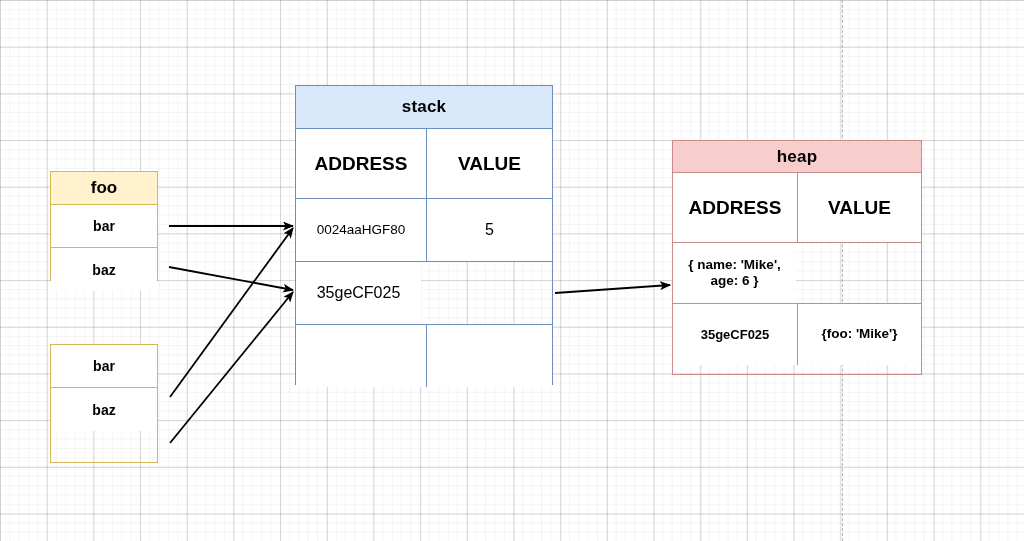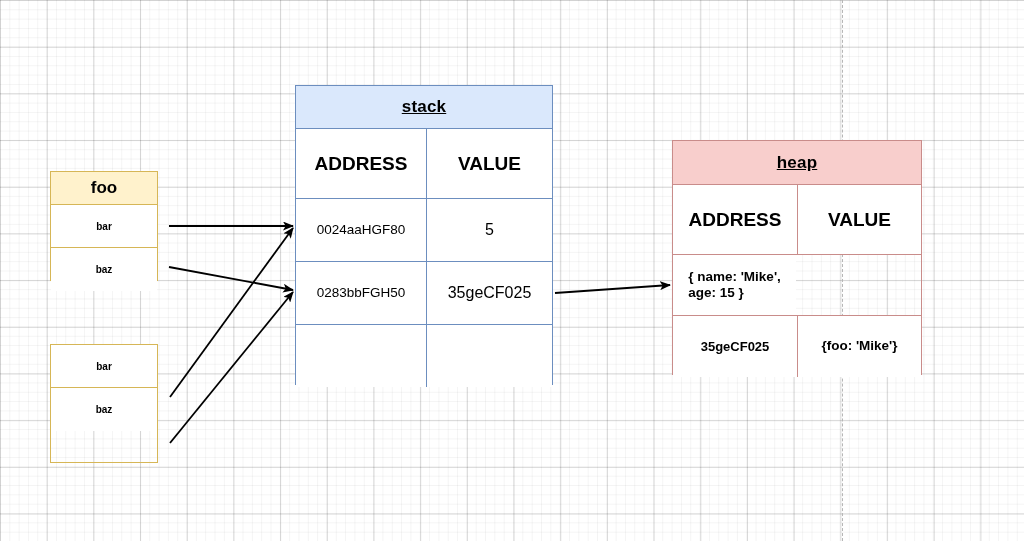--- a/index.html
+++ b/index.html
@@ -47,31 +47,31 @@
     box-sizing: border-box;
     border-collapse: collapse;
   }
   .tbl .hdr {
     box-sizing: border-box;
     display: flex;
     align-items: center;
     justify-content: center;
     font-weight: bold;
     letter-spacing: .2px;
-    text-decoration: underline;
   }
   .tbl .row {
     box-sizing: border-box;
     display: flex;
   }
   .tbl .cell {
     box-sizing: border-box;
     display: flex;
     align-items: center;
     justify-content: center;
+    text-align: center;
     background: #ffffff;
     white-space: pre-line;
     line-height: 1.22;
   }
 
   
   #stack-table {
     left: 295px;
     top: 85px;
     width: 258px;
@@ -99,21 +99,21 @@
 
   
   #heap-table {
     left: 672px;
     top: 140px;
     width: 250px;
     height: 235px;
     border: 1px solid #c98c8a;
   }
   #heap-table .hdr {
-    height: 44px;
+    height: 32px;
     background: #f8cecc;
     border-bottom: 1px solid #c98c8a;
     font-size: 17px;
     color: #000;
   }
   #heap-table .row { border-bottom: 1px solid #c98c8a; }
   #heap-table .row.last { border-bottom: none; }
   #heap-table .cell { border-right: 1px solid #c98c8a; }
   #heap-table .cell.c2 { border-right: none; }
   #heap-table .cell.c1 { width: 125px; }
@@ -143,21 +143,21 @@
     color: #000;
   }
   .varbox .vrow {
     box-sizing: border-box;
     height: 43px;
     background: #ffffff;
     border-bottom: 1px solid #d6b656;
     display: flex;
     align-items: center;
     justify-content: center;
-    font-size: 10px;
+    font-size: 14px;
     font-weight: bold;
     color: #000;
   }
   .varbox .vrow.last { border-bottom: none; }
 
   #foo-box { left: 50px; top: 171px; height: 110px; }
   #newfoo-box { left: 50px; top: 344px; height: 119px; }
   #newfoo-box .vrow { height: 43px; }
 
   #arrow-layer {
@@ -179,38 +179,37 @@
     <div class="hdr">stack</div>
     <div class="row head-row">
       <div class="cell c1">ADDRESS</div>
       <div class="cell c2">VALUE</div>
     </div>
     <div class="row data">
       <div class="cell c1">0024aaHGF80</div>
       <div class="cell c2">5</div>
     </div>
     <div class="row data">
-      <div class="cell c1">0283bbFGH50</div>
       <div class="cell c2">35geCF025</div>
     </div>
     <div class="row blank last">
       <div class="cell c1"></div>
       <div class="cell c2"></div>
     </div>
   </div>
 
   <div class="tbl" id="heap-table">
     <div class="hdr">heap</div>
     <div class="row head-row">
       <div class="cell c1">ADDRESS</div>
       <div class="cell c2">VALUE</div>
     </div>
     <div class="row data">
       <div class="cell c2">{ name: 'Mike',
-age:  15 }</div>
+age:  6 }</div>
     </div>
     <div class="row data last">
       <div class="cell c1">35geCF025</div>
       <div class="cell c2">{foo: 'Mike'}</div>
     </div>
   </div>
 
   <div class="varbox" id="foo-box">
     <div class="vhdr">foo</div>
     <div class="vrow">bar</div>

